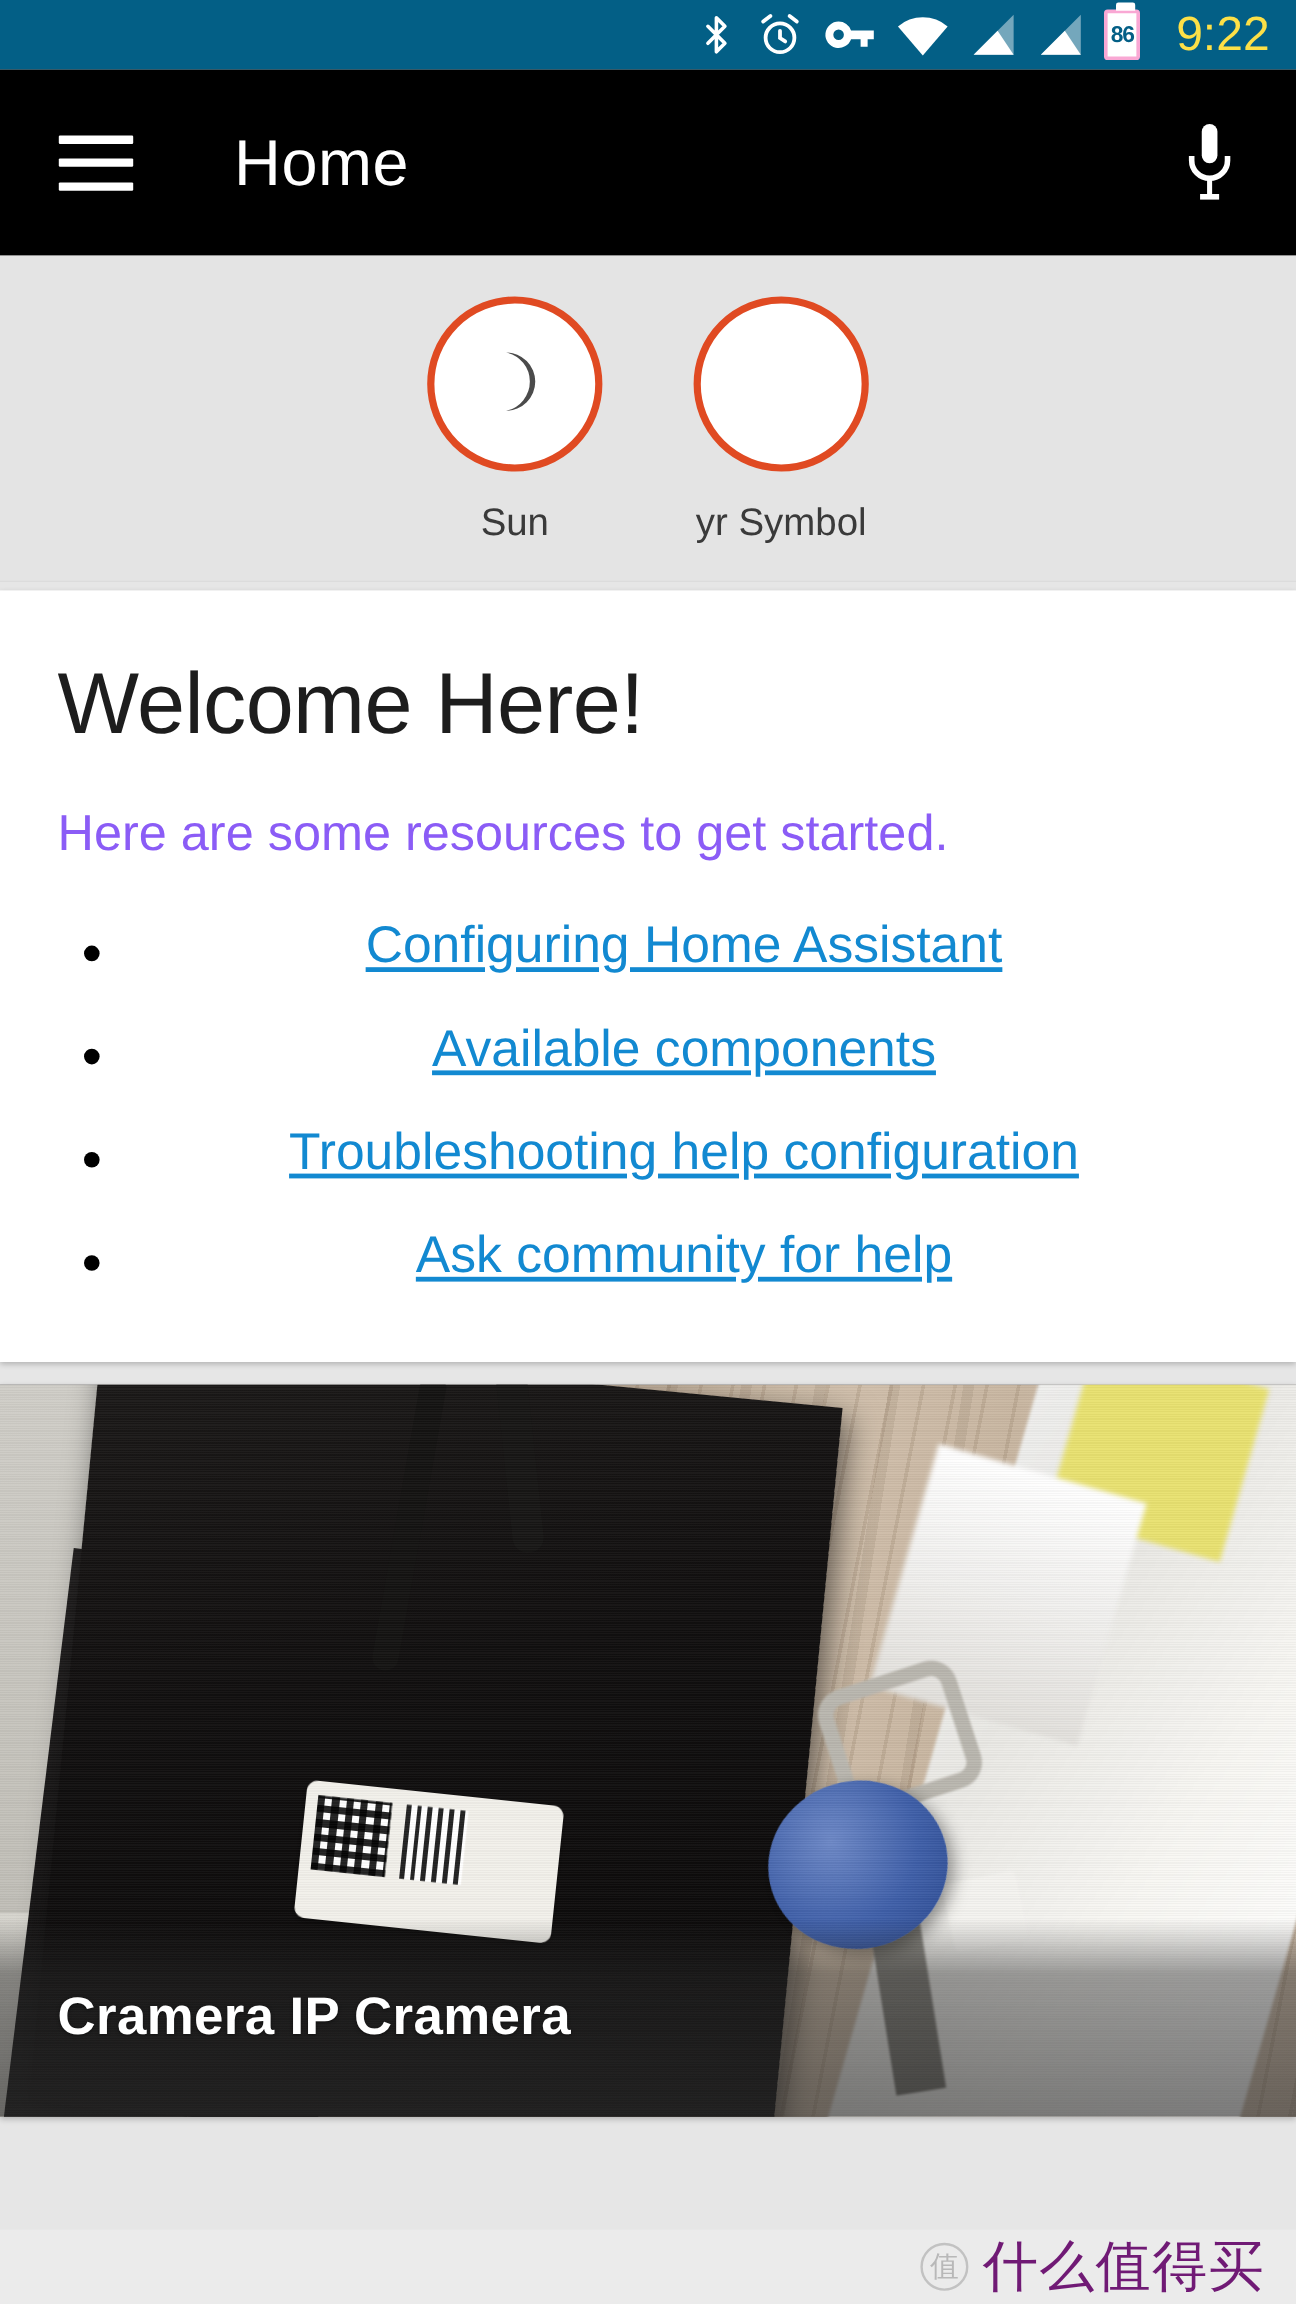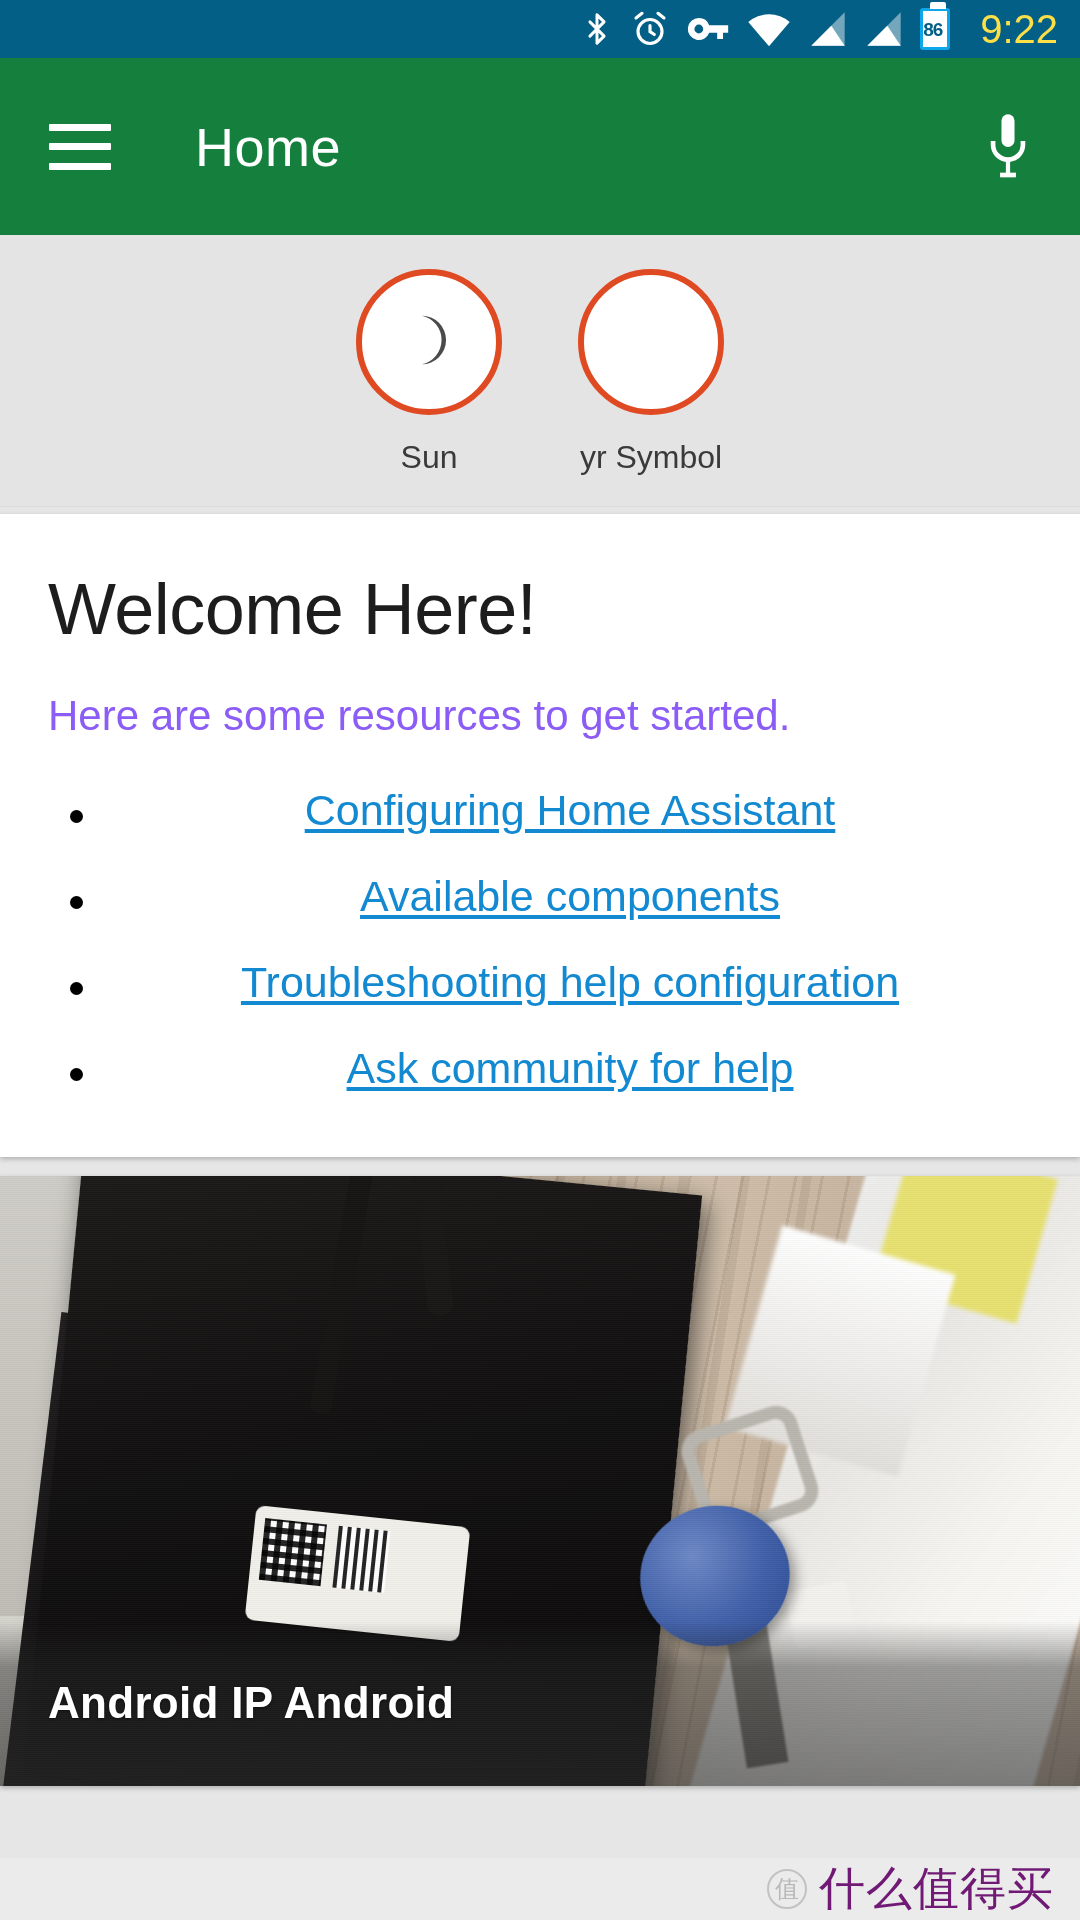--- a/index.html
+++ b/index.html
@@ -20,32 +20,32 @@
   }
   .sb-icons{ display:flex; align-items:center; gap:16px; height:44px;}
   .sb-ic{ display:flex; align-items:center; justify-content:center; }
   .sb-time{
     color:#fde047; font-size:40px; font-weight:400;
     letter-spacing:0px; margin-left:14px; line-height:1;
     font-family:"Liberation Sans", sans-serif;
   }
   .batt{
     position:relative; width:30px; height:42px;
-    border:3px solid #0ea5e9; border-radius:3px; background:#fff;
-    display:flex; align-items:center; justify-content:flex-start;
+    border:3px solid #f9a8d4; border-radius:3px; background:#fff;
+    display:flex; align-items:center; justify-content:center;
   }
   .batt:before{
     content:""; position:absolute; top:-9px; left:7px;
     width:16px; height:7px; background:#fff; border-radius:2px 2px 0 0;
   }
   .batt span{ color:#035f86; font-size:19px; font-weight:bold; line-height:1; letter-spacing:-1px;}
 
   
   .appbar{
-    height:177px; width:1080px; background:#15803d;
+    height:155px; width:1080px; background:#000000;
     display:flex; align-items:center; padding:0 40px;
   }
   .hamburger{ width:62px; height:46px; display:flex; flex-direction:column;
     justify-content:space-between; cursor:pointer; margin-left:9px;}
   .hamburger i{ display:block; height:7px; background:#fff; border-radius:1px; }
   .appbar-title{
     color:#fff; font-size:54px; font-weight:400; margin-left:84px;
     letter-spacing:.5px;
   }
   .mic{ margin-left:auto; width:64px; height:78px; display:flex; align-items:center; justify-content:center; }
@@ -358,20 +358,20 @@
       <span class="qr"></span>
       <span class="qr2"></span>
     </div>
     <div class="keyring"></div>
     <div class="key-metal"></div>
     <div class="key-white"></div>
     <div class="keyfob"></div>
     <div class="cam-grain"></div>
   </div>
   <div class="cam-caption">
-    <span>Android IP Android</span>
+    <span>Cramera IP Cramera</span>
   </div>
 </div>
 
 <div class="wm-bar">
   <span class="wm-logo">值</span>
   <span class="wm-text">什么值得买</span>
 </div>
 
 </body></html>

